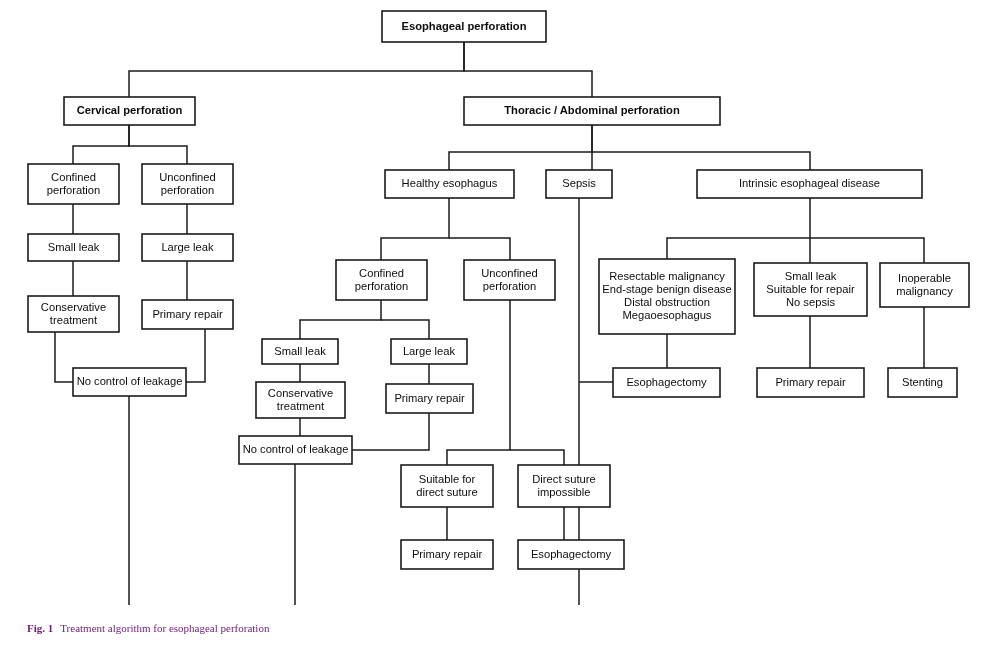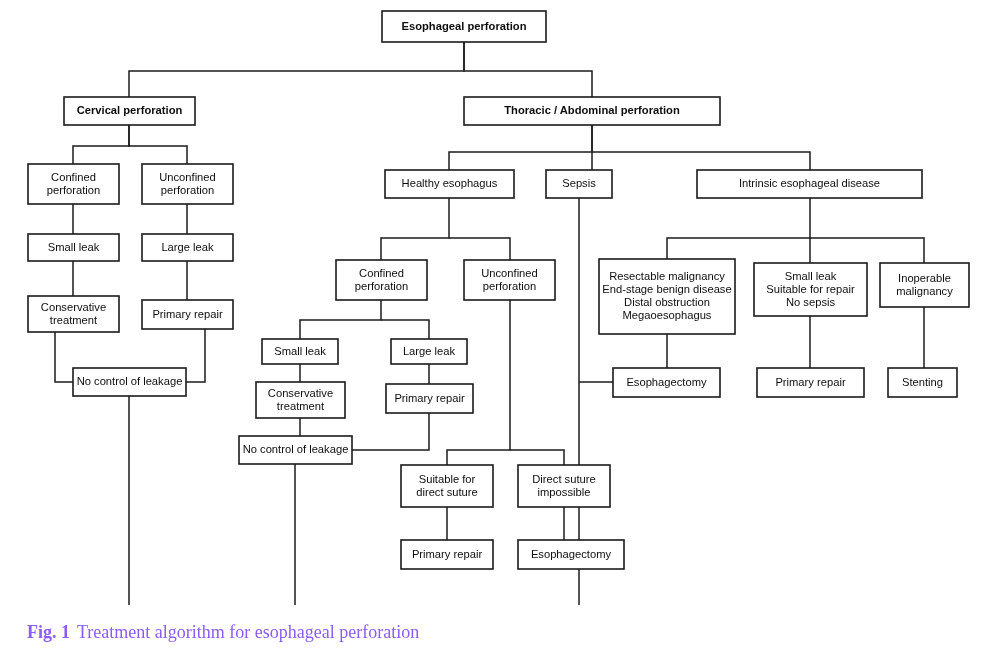--- a/index.html
+++ b/index.html
@@ -50,22 +50,22 @@
     fill: none;
     stroke-linecap: butt;
     stroke-linejoin: miter;
   }
   .caption {
     position: absolute;
     left: 27px;
     top: 622px;
     width: 700px;
     font-family: "Liberation Serif", serif;
-    font-size: 18px;
-    color: #8b5cf6;
+    font-size: 11px;
+    color: #701a75;
     white-space: nowrap;
   }
   .caption .fig-label {
     font-weight: bold;
   }
   .caption .fig-text {
     margin-left: 7px;
   }
 </style>
 </head>

